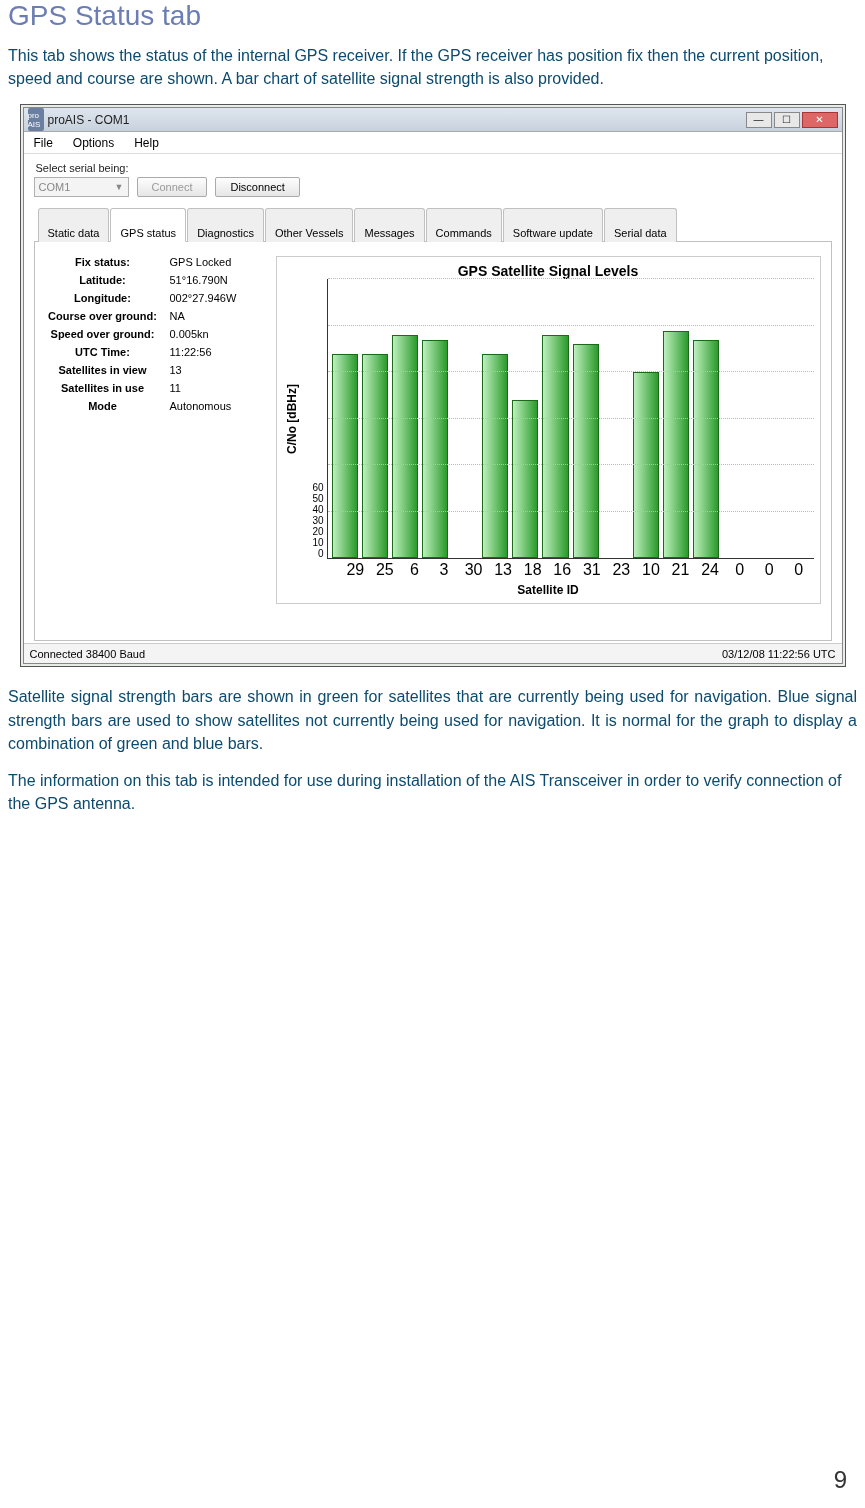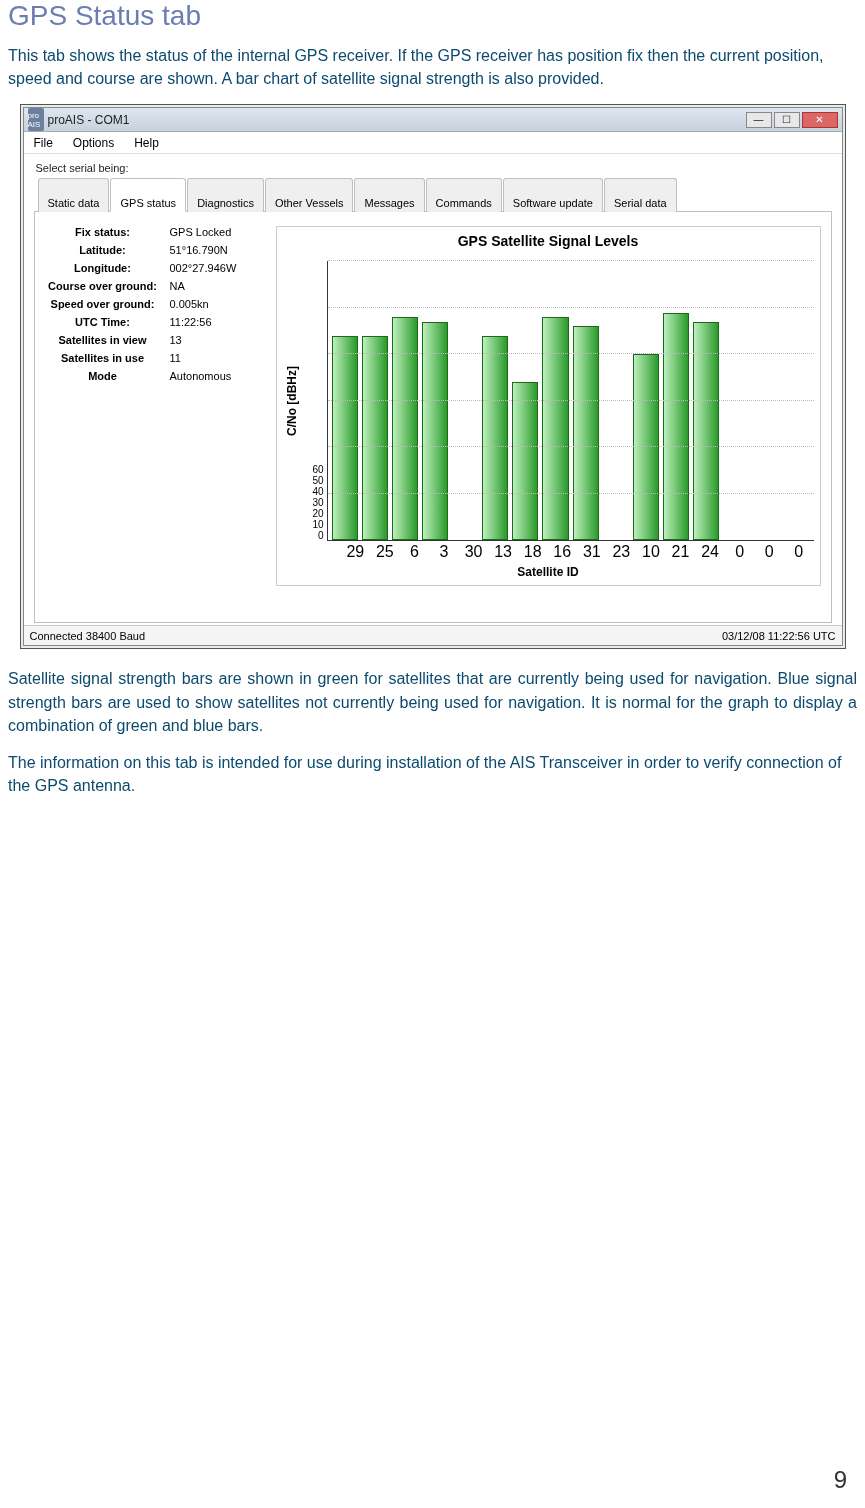--- a/index.html
+++ b/index.html
@@ -98,21 +98,21 @@
     .legend { margin-top: 26px; font-size: 10.5px; }
     .legend-row { display:flex; align-items:center; gap:8px; margin-bottom:8px; }
     .swatch {
       width: 20px; height:16px; border:1px solid #666;
     }
     .swatch.green { background: linear-gradient(90deg,#6ed86e,#2a8a2a); }
     .swatch.blue  { background: linear-gradient(90deg,#6e8aff,#2a2ad0); }
     .chart {
       flex:1; border:1px solid #ccc; padding: 6px 6px 6px 6px;
     }
-    .chart-title { text-align:center; font-weight:bold; font-size:14px; margin-bottom:12px;}
+    .chart-title { text-align:center; font-weight:bold; font-size:14px; margin-bottom:0;}
     .plot {
       display:flex; height: 280px;
     }
     .ylabel {
       writing-mode: vertical-rl; transform: rotate(180deg);
       font-weight:bold; font-size:12px; text-align:center; padding: 0 2px;
     }
     .yaxis {
       width: 26px; display:flex; flex-direction:column; justify-content:flex-end;
       font-size:10px; text-align:right; padding-right:3px;
@@ -165,20 +165,28 @@
       <div class="win-btn">☐</div>
       <div class="win-btn close">✕</div>
     </div>
     <div class="menubar">
       <span>File</span>
       <span>Options</span>
       <span>Help</span>
     </div>
     <div class="client">
       <div class="port-label">Select serial being:</div>
+      <div class="port-row">
+        <div class="combo">
+          <span>COM1</span>
+          <span class="arrow">▼</span>
+        </div>
+        <div class="wbtn disabled">Connect</div>
+        <div class="wbtn">Disconnect</div>
+      </div>
       <div class="tabs" id="tabstrip">
           <div class="tab">Static data</div>
           <div class="tab active">GPS status</div>
           <div class="tab">Diagnostics</div>
           <div class="tab">Other Vessels</div>
           <div class="tab">Messages</div>
           <div class="tab">Commands</div>
           <div class="tab">Software update</div>
           <div class="tab">Serial data</div>
         </div>

